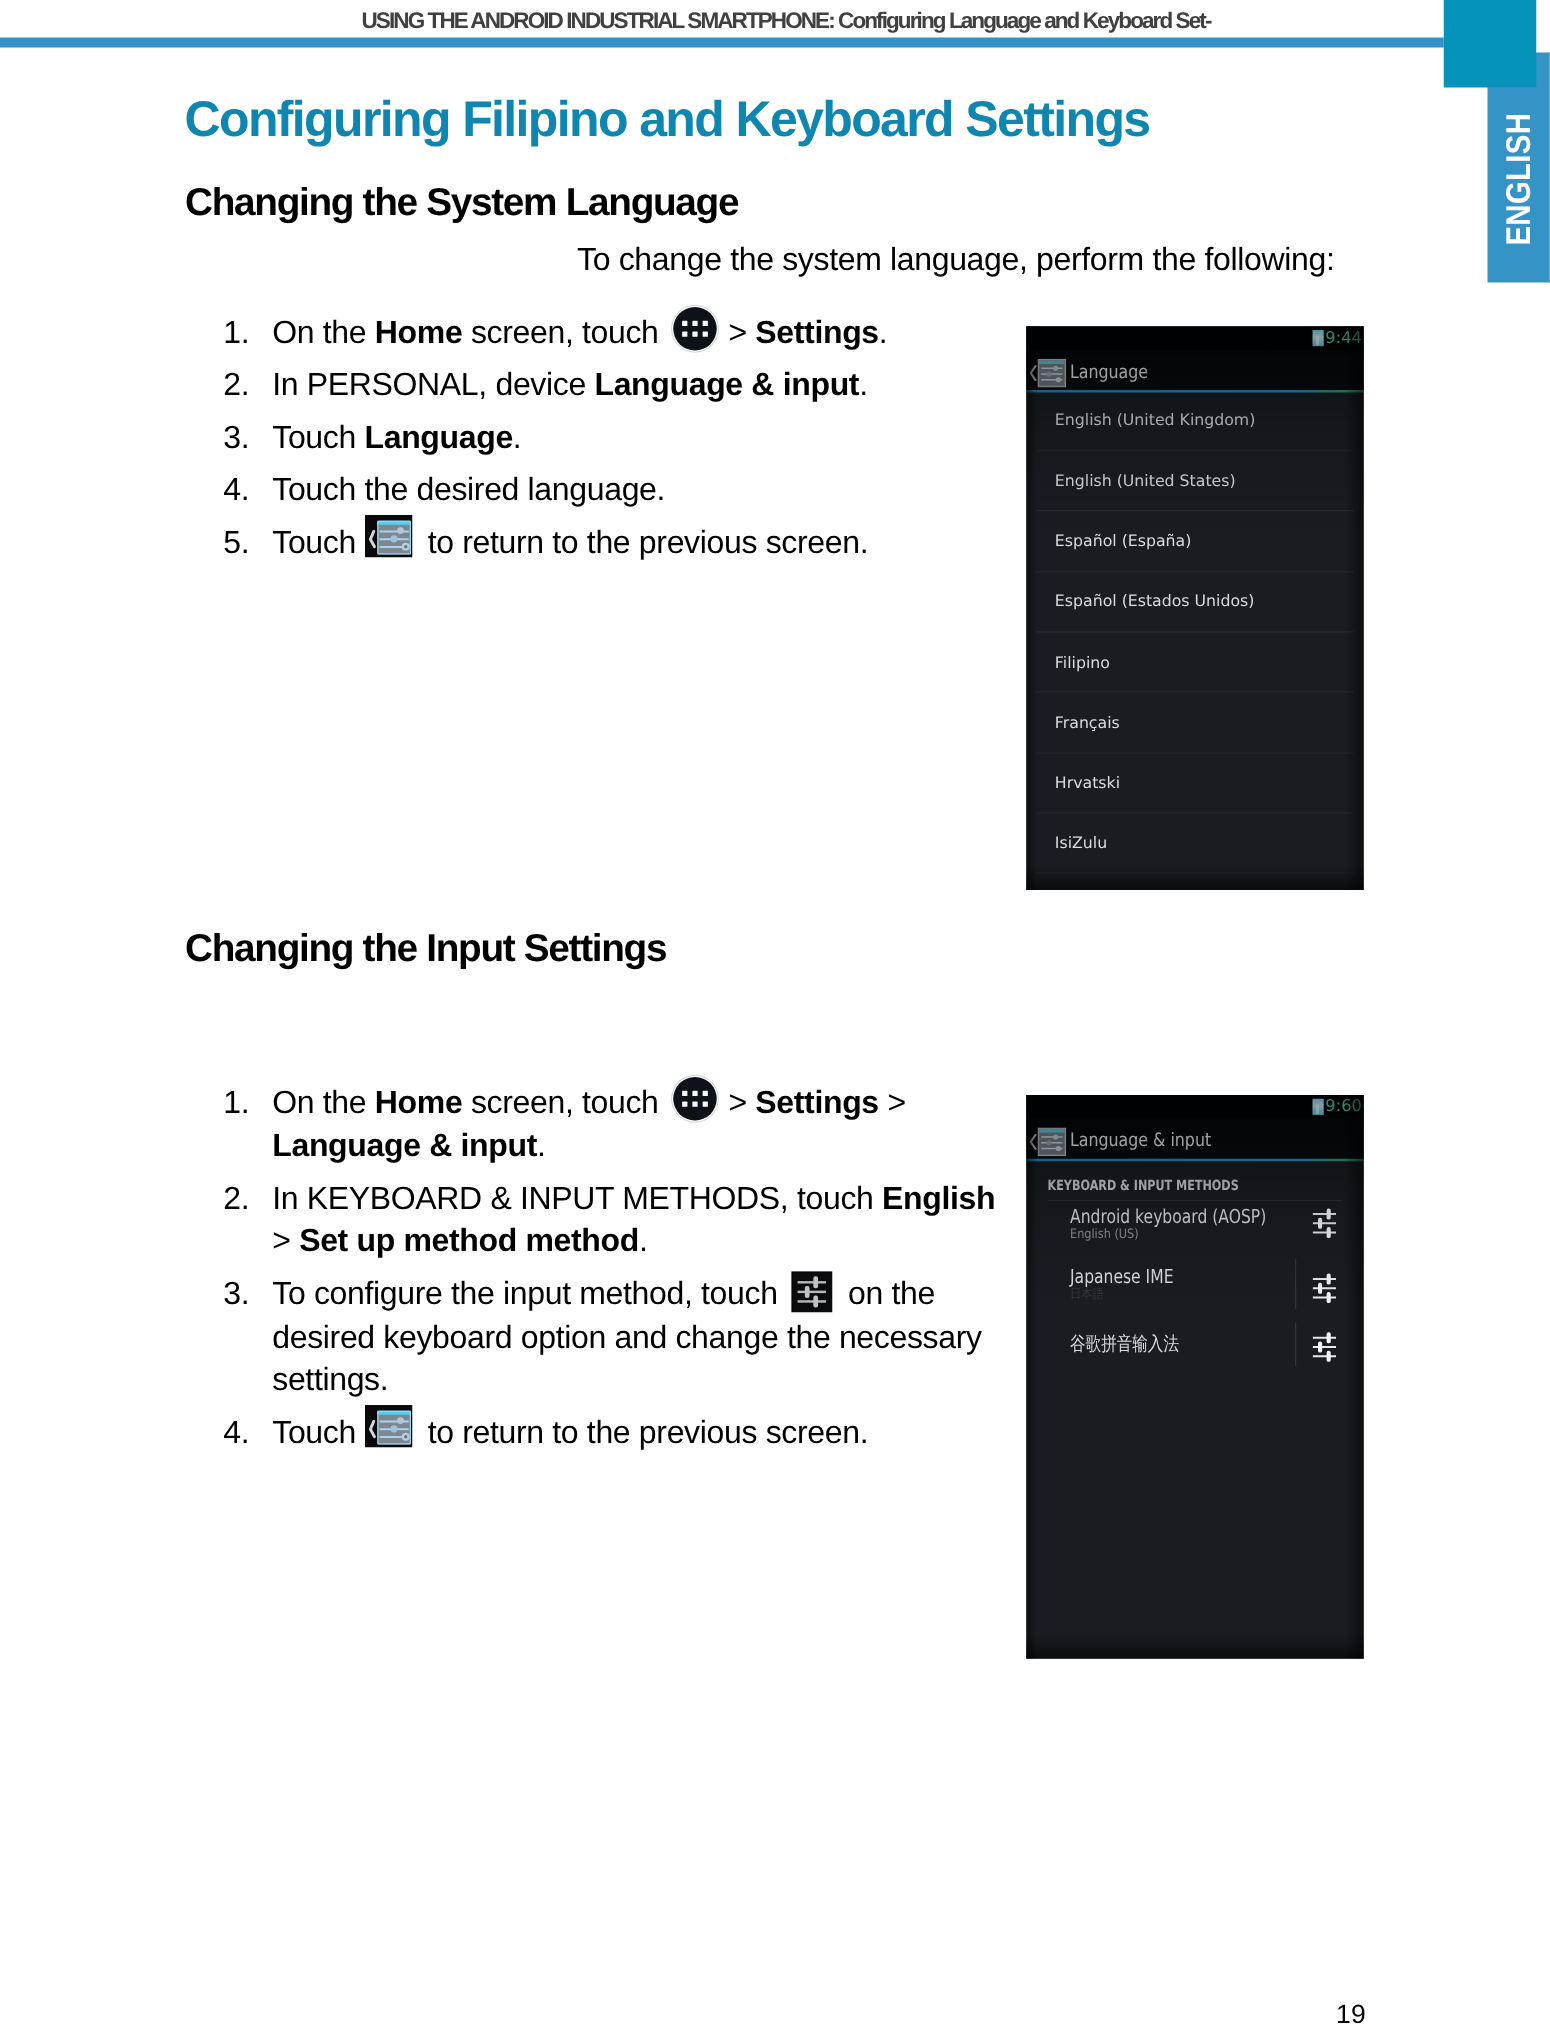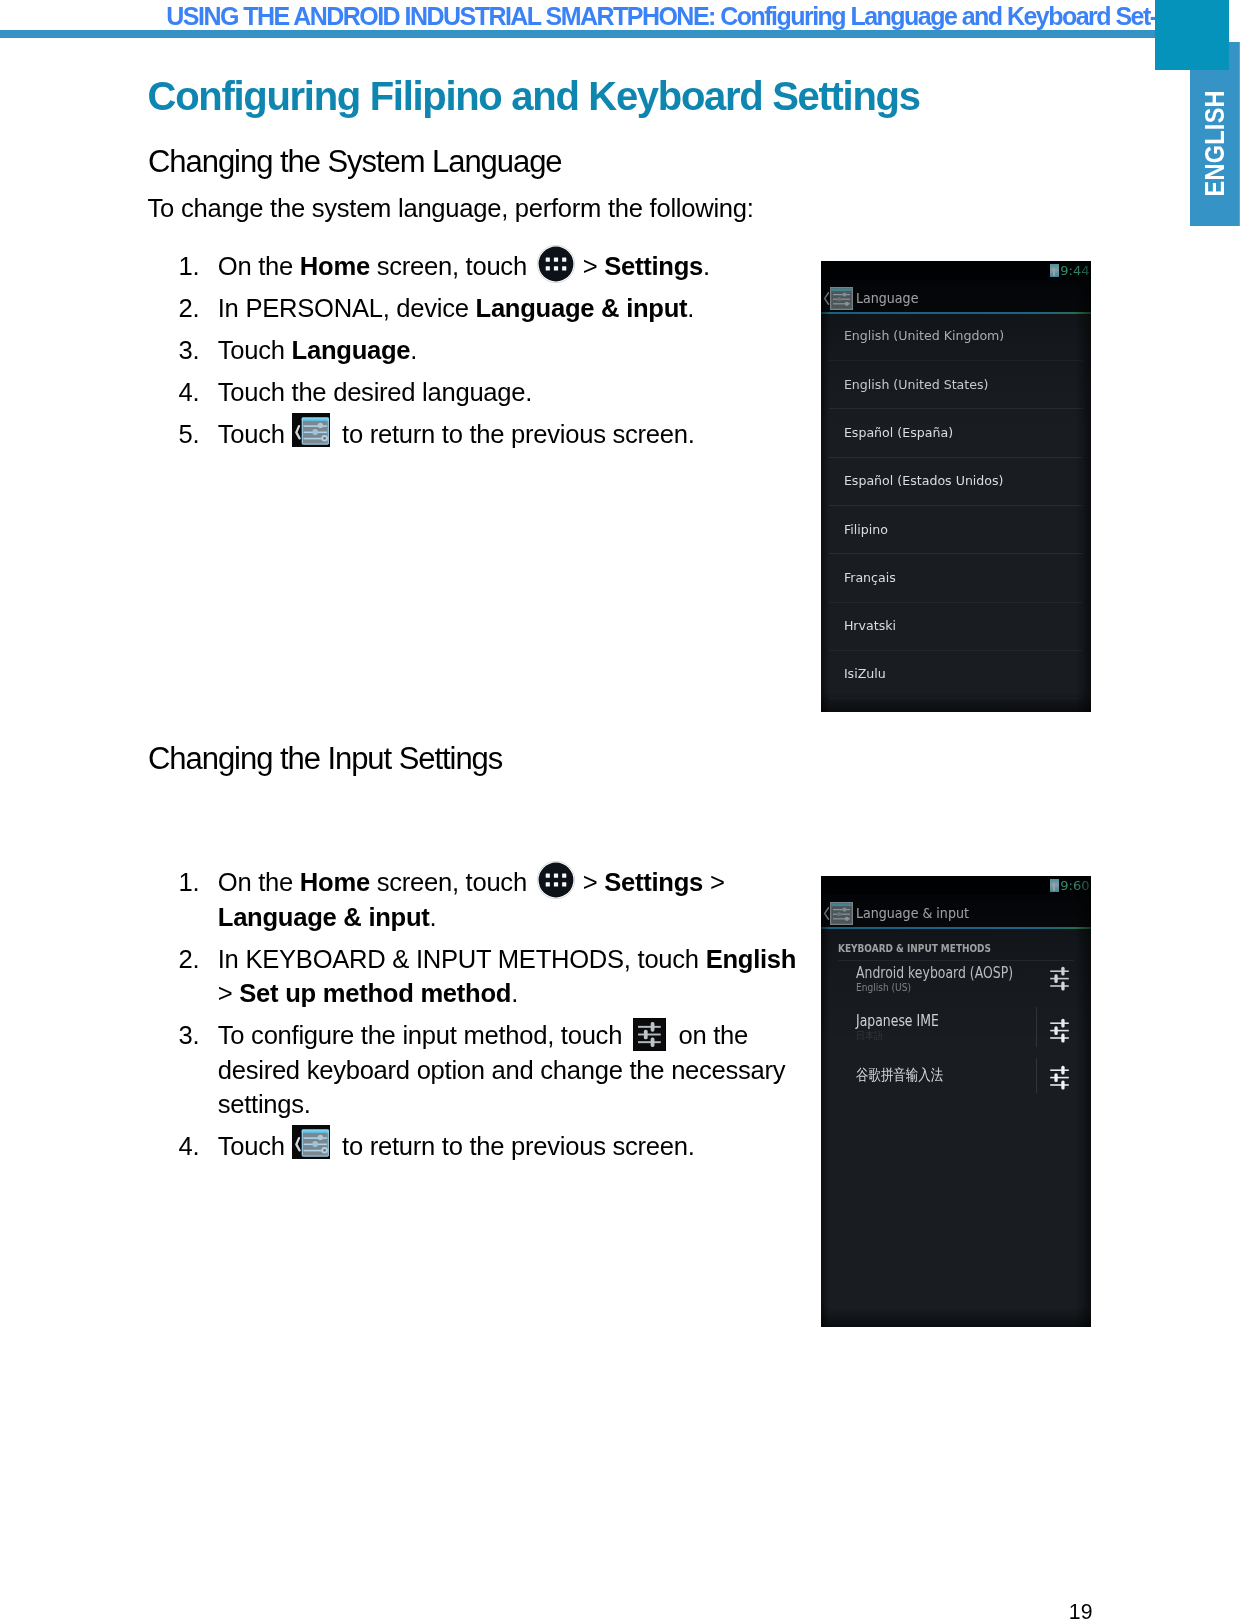--- a/index.html
+++ b/index.html
@@ -4,38 +4,38 @@
 <title>Configuring Language and Keyboard Settings</title>
 <style>
   html,body{margin:0;padding:0;}
   body{width:1240px;height:1619px;background:#ffffff;
        font-family:"Liberation Sans",sans-serif;overflow:hidden;position:relative;
        }
   .page{position:absolute;left:0;top:0;width:1240px;height:1619px;}
 
   
   .runhead{position:absolute;left:166.3px;top:5.0px;width:925px;text-align:center;
-           font-size:25px;font-weight:bold;color:#3b82f6;letter-spacing:-1.53px;
+           font-size:18px;font-weight:bold;color:#404040;letter-spacing:-1.53px;
            white-space:nowrap;line-height:22px;}
   .headrule{position:absolute;left:0;top:29.8px;width:1155px;height:8px;background:#3592c4;}
   .tabsquare{position:absolute;left:1155px;top:0;width:73.6px;height:69.5px;background:#0593bb;}
   .tabstrip{position:absolute;left:1189.5px;top:41.9px;width:50.5px;height:184.5px;background:#3593c6;
       border-right:1.5px solid #5aa9d2;box-sizing:border-box;}
   .tabstrip span{position:absolute;left:0;top:9px;width:50.5px;height:184.5px;
        writing-mode:vertical-rl;transform:rotate(180deg) scaleY(0.855);
        display:flex;align-items:center;justify-content:center;
        color:#fff;font-size:27.5px;font-weight:bold;letter-spacing:0.3px;}
 
   
   h1.title{position:absolute;left:147.6px;top:72.5px;margin:0;width:920px;
       font-size:40px;font-weight:bold;color:#0f86b0;line-height:46px;
       letter-spacing:-1.3px;}
   h2.sub{position:absolute;left:148px;margin:0;width:920px;
-      font-size:31px;font-weight:normal;color:#000;line-height:38px;letter-spacing:-1.05px;}
-  p.body{position:absolute;left:147.6px;margin:0;font-size:25.6px;color:#000;line-height:35.6px;letter-spacing:-0.27px;}
+      font-size:31px;font-weight:bold;color:#000;line-height:38px;letter-spacing:-1.05px;}
+  p.body{position:absolute;left:147.6px;margin:0;font-size:25.6px;color:#000;line-height:35.6px;letter-spacing:-0.27px;text-align:right;}
 
   ol.steps{position:absolute;margin:0;padding:0;list-style:none;
       font-size:25.6px;color:#000;line-height:34.6px;letter-spacing:-0.27px;}
   ol.steps li{position:relative;padding-left:39.2px;margin-bottom:7.4px;}
   ol.steps li .num{position:absolute;left:0;top:0;width:31px;text-align:left;}
   b{font-weight:bold;}
 
   
   .shot{position:absolute;width:270px;height:451px;overflow:hidden;
         background:#191d23;font-family:"DejaVu Sans",sans-serif;

